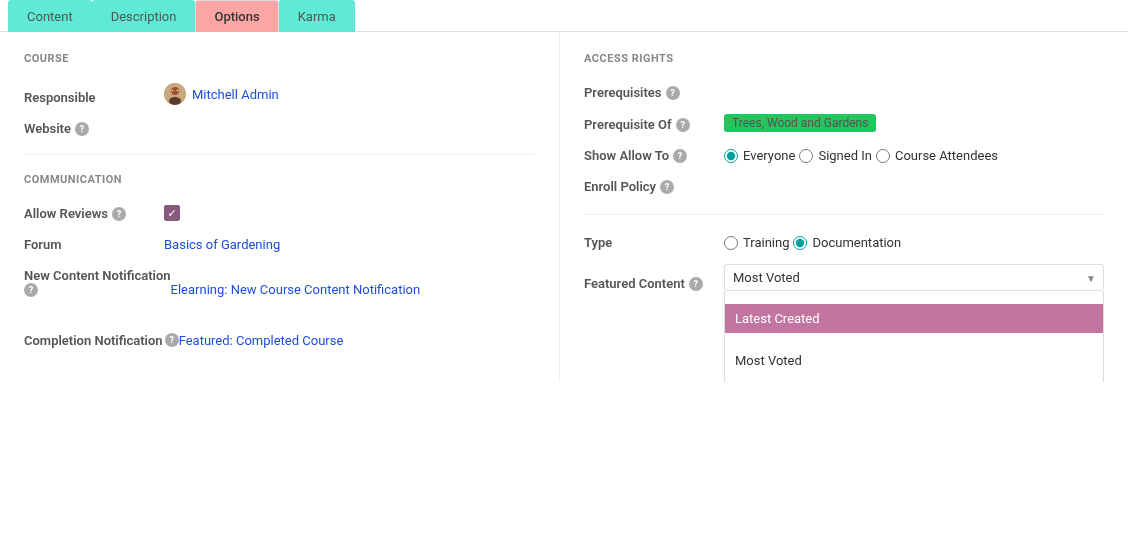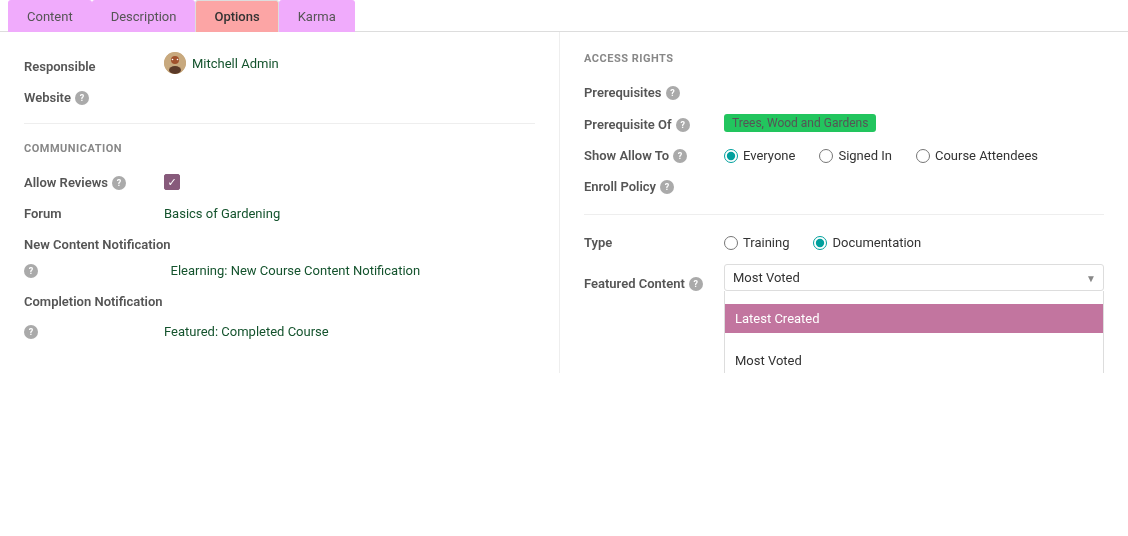--- a/index.html
+++ b/index.html
@@ -18,21 +18,21 @@
       padding: 0 8px;
       background: #fff;
     }
     .tab {
       padding: 8px 18px;
       cursor: pointer;
       border: 1px solid transparent;
       border-bottom: none;
       margin-bottom: -1px;
       color: #555;
-      background: #f0abfc;
+      background: #5eead4;
       border-radius: 3px 3px 0 0;
     }
     .tab.active {
       background: #fca5a5;
       border-color: #ddd;
       color: #333;
       font-weight: 500;
     }
 
     
@@ -108,37 +108,37 @@
       border-radius: 50%;
       background: #c8a97e;
       display: inline-flex;
       align-items: center;
       justify-content: center;
       overflow: hidden;
     }
     .avatar svg { width: 22px; height: 22px; }
 
     .link-text {
-      color: #14532d;
+      color: #1d4ed8;
       cursor: pointer;
       text-decoration: none;
     }
 
     
     .section-divider {
       border: none;
       border-top: 1px solid #eee;
       margin: 18px 0;
     }
 
     
     .radio-group {
       display: flex;
       align-items: center;
-      gap: 24px;
+      gap: 4px;
       flex-wrap: wrap;
     }
     .radio-option {
       display: flex;
       align-items: center;
       gap: 5px;
       cursor: pointer;
     }
     .radio-option input[type="radio"] {
       accent-color: #00a09d;
@@ -229,20 +229,21 @@
   <div class="tab">Content</div>
   <div class="tab">Description</div>
   <div class="tab active">Options</div>
   <div class="tab">Karma</div>
 </div>
 
 <div class="main-content">
 
   <div class="left-panel">
 
+    <div class="section-title">COURSE</div>
 
     <div class="form-row">
       <div class="form-label">
         <span>Responsible</span>
       </div>
       <div class="form-value">
         <span class="avatar">
 
           <svg viewBox="0 0 22 22" xmlns="http://www.w3.org/2000/svg">
             <circle cx="11" cy="11" r="11" fill="#c8a97e"></circle>
@@ -283,31 +284,31 @@
     <div class="form-row">
       <div class="form-label">
         <span>Forum</span>
       </div>
       <div class="form-value">
         <a class="link-text">Basics of Gardening</a>
       </div>
     </div>
 
     <div class="form-row">
-      <div class="form-label" style="flex-direction:column; align-items:flex-start; gap:12px;">
+      <div class="form-label" style="flex-direction:column; align-items:flex-start; gap:0;">
         <span>New Content Notification</span>
         <span class="help-icon">?</span>
       </div>
       <div class="form-value">
         <a class="link-text">Elearning: New Course Content Notification</a>
       </div>
     </div>
 
     <div class="form-row">
-      <div class="form-label" style="flex-direction:column; align-items:flex-start; gap:16px;">
+      <div class="form-label" style="align-items:flex-start; gap:2px;margin-top:20px;">
         <span>Completion Notification</span>
         <span class="help-icon">?</span>
       </div>
       <div class="form-value">
         <a class="link-text">Featured: Completed Course</a>
       </div>
     </div>
 
   </div>
 

